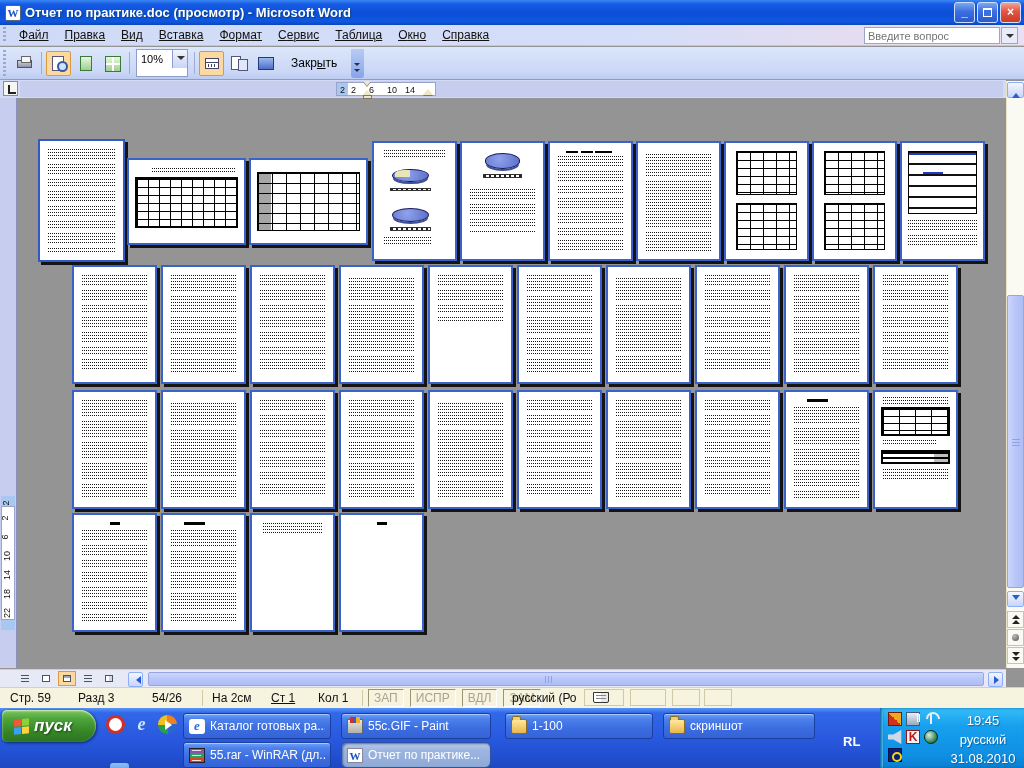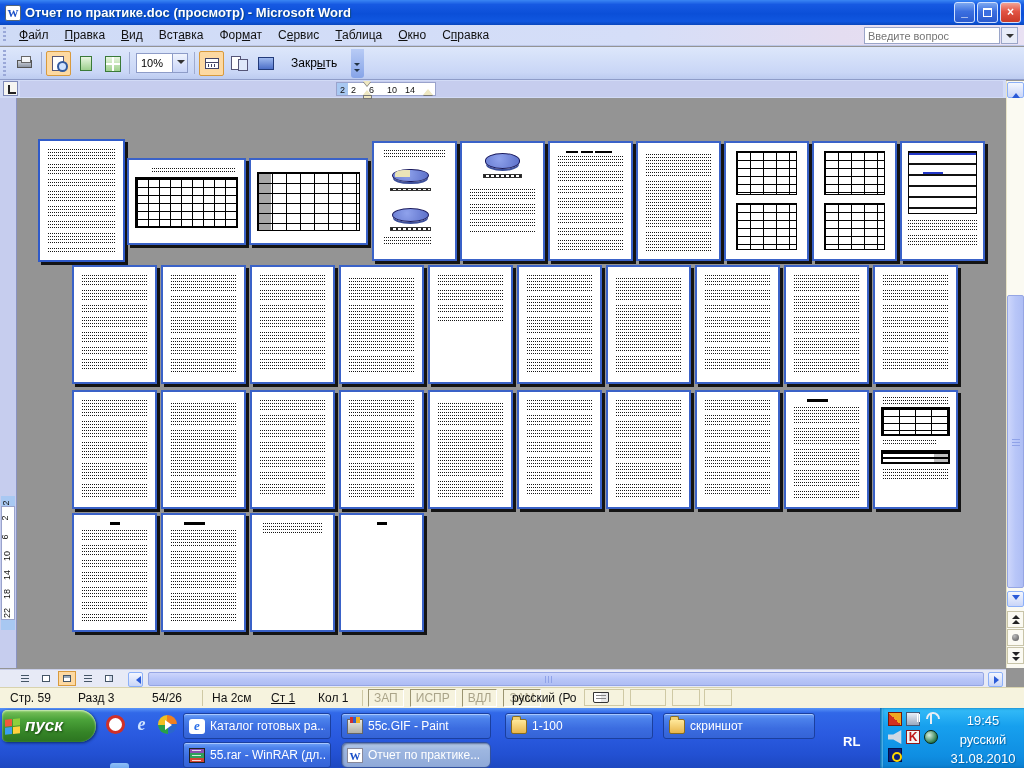--- a/index.html
+++ b/index.html
@@ -20,21 +20,21 @@
   .winbtn.close{background:linear-gradient(180deg,#f2a394,#e25444 45%,#c93a28);}
   .restore-glyph{position:relative;display:inline-block;width:9px;height:9px;margin-top:5px;}
   .restore-glyph::before{content:"";position:absolute;right:0;top:0;width:7px;height:6px;border:1px solid #fff;border-top-width:2px;}
   .restore-glyph::after{content:"";position:absolute;left:0;bottom:0;width:7px;height:6px;border:1px solid #fff;border-top-width:2px;background:#3b6fe0;}
 
   
   .menubar{position:absolute;left:0;top:25px;width:1024px;height:21px;
     background:linear-gradient(90deg,#cfdbf6 0%,#d5def8 62%,#e4ddf1 82%,#e9e1f3 100%);
     display:flex;align-items:center;z-index:30;border-bottom:1px solid #bcc7e8;}
   .grip{width:5px;height:80%;margin:0 4px 0 2px;background:repeating-linear-gradient(180deg,#9aa8d8 0 2px,transparent 2px 4px);background-size:3px 100%;background-repeat:no-repeat;background-position:1px 0;}
-  .mi{padding:2px 8px;font-size:12px;color:#111;cursor:default;}
+  .mi{padding:2px 8px;font-size:12px;color:#111;cursor:default;text-decoration:underline;}
   .mi u{text-underline-offset:1px;}
   .ask{position:absolute;right:24px;top:2px;width:136px;height:17px;border:1px solid #9aa5c8;font-size:11px;padding:0 3px;color:#444;}
   .ask-dd{position:absolute;right:6px;top:2px;width:17px;height:17px;background:#e8ecf8;border:1px solid #9aa5c8;}
   .tri-d{position:absolute;left:4px;top:6px;width:0;height:0;border:4px solid transparent;border-top-color:#333;}
 
   
   .toolbar{position:absolute;left:0;top:47px;width:1024px;height:33px;
     background:linear-gradient(180deg,#dde7fb,#c9d6f6 80%,#bccbf0);border-bottom:1px solid #8e9cc8;
     display:flex;align-items:center;z-index:30;}
   .tbtn2{width:25px;height:25px;border:1px solid transparent;border-radius:2px;margin:0 1px;position:relative;background:transparent;}
@@ -43,21 +43,21 @@
   .printer-glyph{position:absolute;left:4px;top:8px;width:15px;height:8px;background:linear-gradient(180deg,#cfd4dc,#8e96a4);border:1px solid #555;}
   .printer-glyph::before{content:"";position:absolute;left:3px;top:-5px;width:8px;height:5px;background:#f4f6f8;border:1px solid #666;}
   .pagemag-glyph{position:absolute;left:5px;top:4px;width:12px;height:15px;background:#fff;border:1px solid #557;}
   .pagemag-glyph::after{content:"";position:absolute;left:4px;top:4px;width:7px;height:7px;border:2px solid #335a9e;border-radius:50%;background:#cfe2ff;}
   .onepage-glyph{position:absolute;left:6px;top:4px;width:12px;height:15px;background:linear-gradient(180deg,#e8f6e0,#9ed08e);border:1px solid #3a7a38;}
   .multipage-glyph{position:absolute;left:4px;top:4px;width:16px;height:16px;
     background:linear-gradient(180deg,#e8f6e0,#9ed08e);border:1px solid #3a7a38;
     -webkit-mask:none;}
   .multipage-glyph::before{content:"";position:absolute;left:6px;top:0;width:2px;height:14px;background:#fff;}
   .multipage-glyph::after{content:"";position:absolute;left:0;top:6px;width:14px;height:2px;background:#fff;}
-  .combo{width:52px;height:20px;background:#fff;border:1px solid #8e9cc8;margin:0 3px;position:relative;font-size:11px;}
+  .combo{width:52px;height:28px;background:#fff;border:1px solid #8e9cc8;margin:0 3px;position:relative;font-size:11px;}
   .combo .val{position:absolute;left:4px;top:3px;}
   .combo .dd{position:absolute;right:0;top:0;width:15px;height:18px;background:linear-gradient(180deg,#f0f4fd,#c9d5f8);border-left:1px solid #8e9cc8;}
   .ruler-glyph{position:absolute;left:5px;top:6px;width:14px;height:11px;background:#fff;border:1px solid #446;}
   .ruler-glyph::before{content:"";position:absolute;left:0;top:3px;width:12px;height:1px;background:#446;}
   .ruler-glyph::after{content:"";position:absolute;left:2px;top:5px;width:8px;height:3px;background:repeating-linear-gradient(90deg,#446 0 1px,transparent 1px 3px);}
   .shrink-glyph{position:absolute;left:4px;top:4px;width:10px;height:14px;background:#fff;border:1px solid #557;}
   .shrink-glyph::after{content:"";position:absolute;left:6px;top:2px;width:8px;height:10px;background:#dfe8fa;border:1px solid #557;}
   .fullscreen-glyph{position:absolute;left:4px;top:5px;width:16px;height:13px;background:linear-gradient(180deg,#9db8ee,#4d6fc8);border:1px solid #223a7a;}
   .closebtn{height:24px;padding:0 8px;margin:0 3px;border:1px solid transparent;background:transparent;font-size:12px;}
   .tb-options{width:13px;height:29px;margin-left:2px;background:linear-gradient(180deg,#b8cbf5,#86a4e8);border-radius:0 0 3px 3px;position:relative;}
@@ -187,21 +187,21 @@
   .sbbox{position:absolute;top:1px;height:17px;border:1px solid #cfc9a4;}
   .bookicon{position:absolute;left:8px;top:2px;width:16px;height:11px;background:linear-gradient(90deg,#fff 48%,#e8e8e8 52%);border:1px solid #333;border-radius:0 0 2px 2px;}
   .bookicon::after{content:"";position:absolute;left:2px;top:2px;width:10px;height:6px;background:repeating-linear-gradient(180deg,#888 0 1px,transparent 1px 3px);}
 
   
   .taskbar{position:absolute;left:0;top:708px;width:1024px;height:60px;
     background:linear-gradient(180deg,#5a95f8 0%,#3168e8 8%,#2a5ae0 45%,#2250d2 78%,#1d48c0 100%);z-index:40;}
   .startbtn{position:absolute;left:2px;top:2px;width:94px;height:32px;border-radius:5px 16px 16px 5px;
     background:linear-gradient(180deg,#7ec45e 0%,#4ba33a 30%,#358427 70%,#2c7420 100%);
     box-shadow:inset 0 1px 2px #d6f0c0,1px 1px 3px #0a2a6a;display:flex;align-items:center;color:#fff;
-    font:italic bold 17px "Liberation Sans",sans-serif;text-shadow:1px 1px 2px #1a4a12;padding-left:3px;gap:5px;}
+    font:italic bold 17px "Liberation Sans",sans-serif;text-shadow:1px 1px 2px #1a4a12;padding-left:12px;gap:5px;}
   .flag{width:15px;height:15px;display:grid;grid-template-columns:7px 7px;grid-template-rows:7px 7px;gap:1px;transform:skewY(-6deg);}
   .flag i{display:block;}
   .flag .f1{background:#f0583c;} .flag .f2{background:#8ed03c;} .flag .f3{background:#3aa0f0;} .flag .f4{background:#ffd23e;}
   .ql{position:absolute;width:19px;height:19px;}
   .ql-opera{border-radius:50%;background:#fff;border:3px solid #d03028;}
   .ql-ie{color:#cfe4ff;font:italic bold 18px/19px "Liberation Serif",serif;text-align:center;}
   .ql-wmp{border-radius:50%;background:conic-gradient(#f08020 0 25%,#2a66cc 25% 50%,#28a048 50% 75%,#f0c020 75%);position:relative;}
   .ql-wmp::after{content:"";position:absolute;left:7px;top:5px;width:0;height:0;border:5px solid transparent;border-left:7px solid #fff;}
   .ql-oe{background:linear-gradient(180deg,#8ec0f8,#2a6fd8);border-radius:3px;position:relative;}
   .ql-oe::after{content:"";position:absolute;left:3px;top:5px;width:12px;height:8px;background:#fff;clip-path:polygon(0 0,100% 0,100% 100%,0 100%,0 0,50% 55%,100% 0);}

